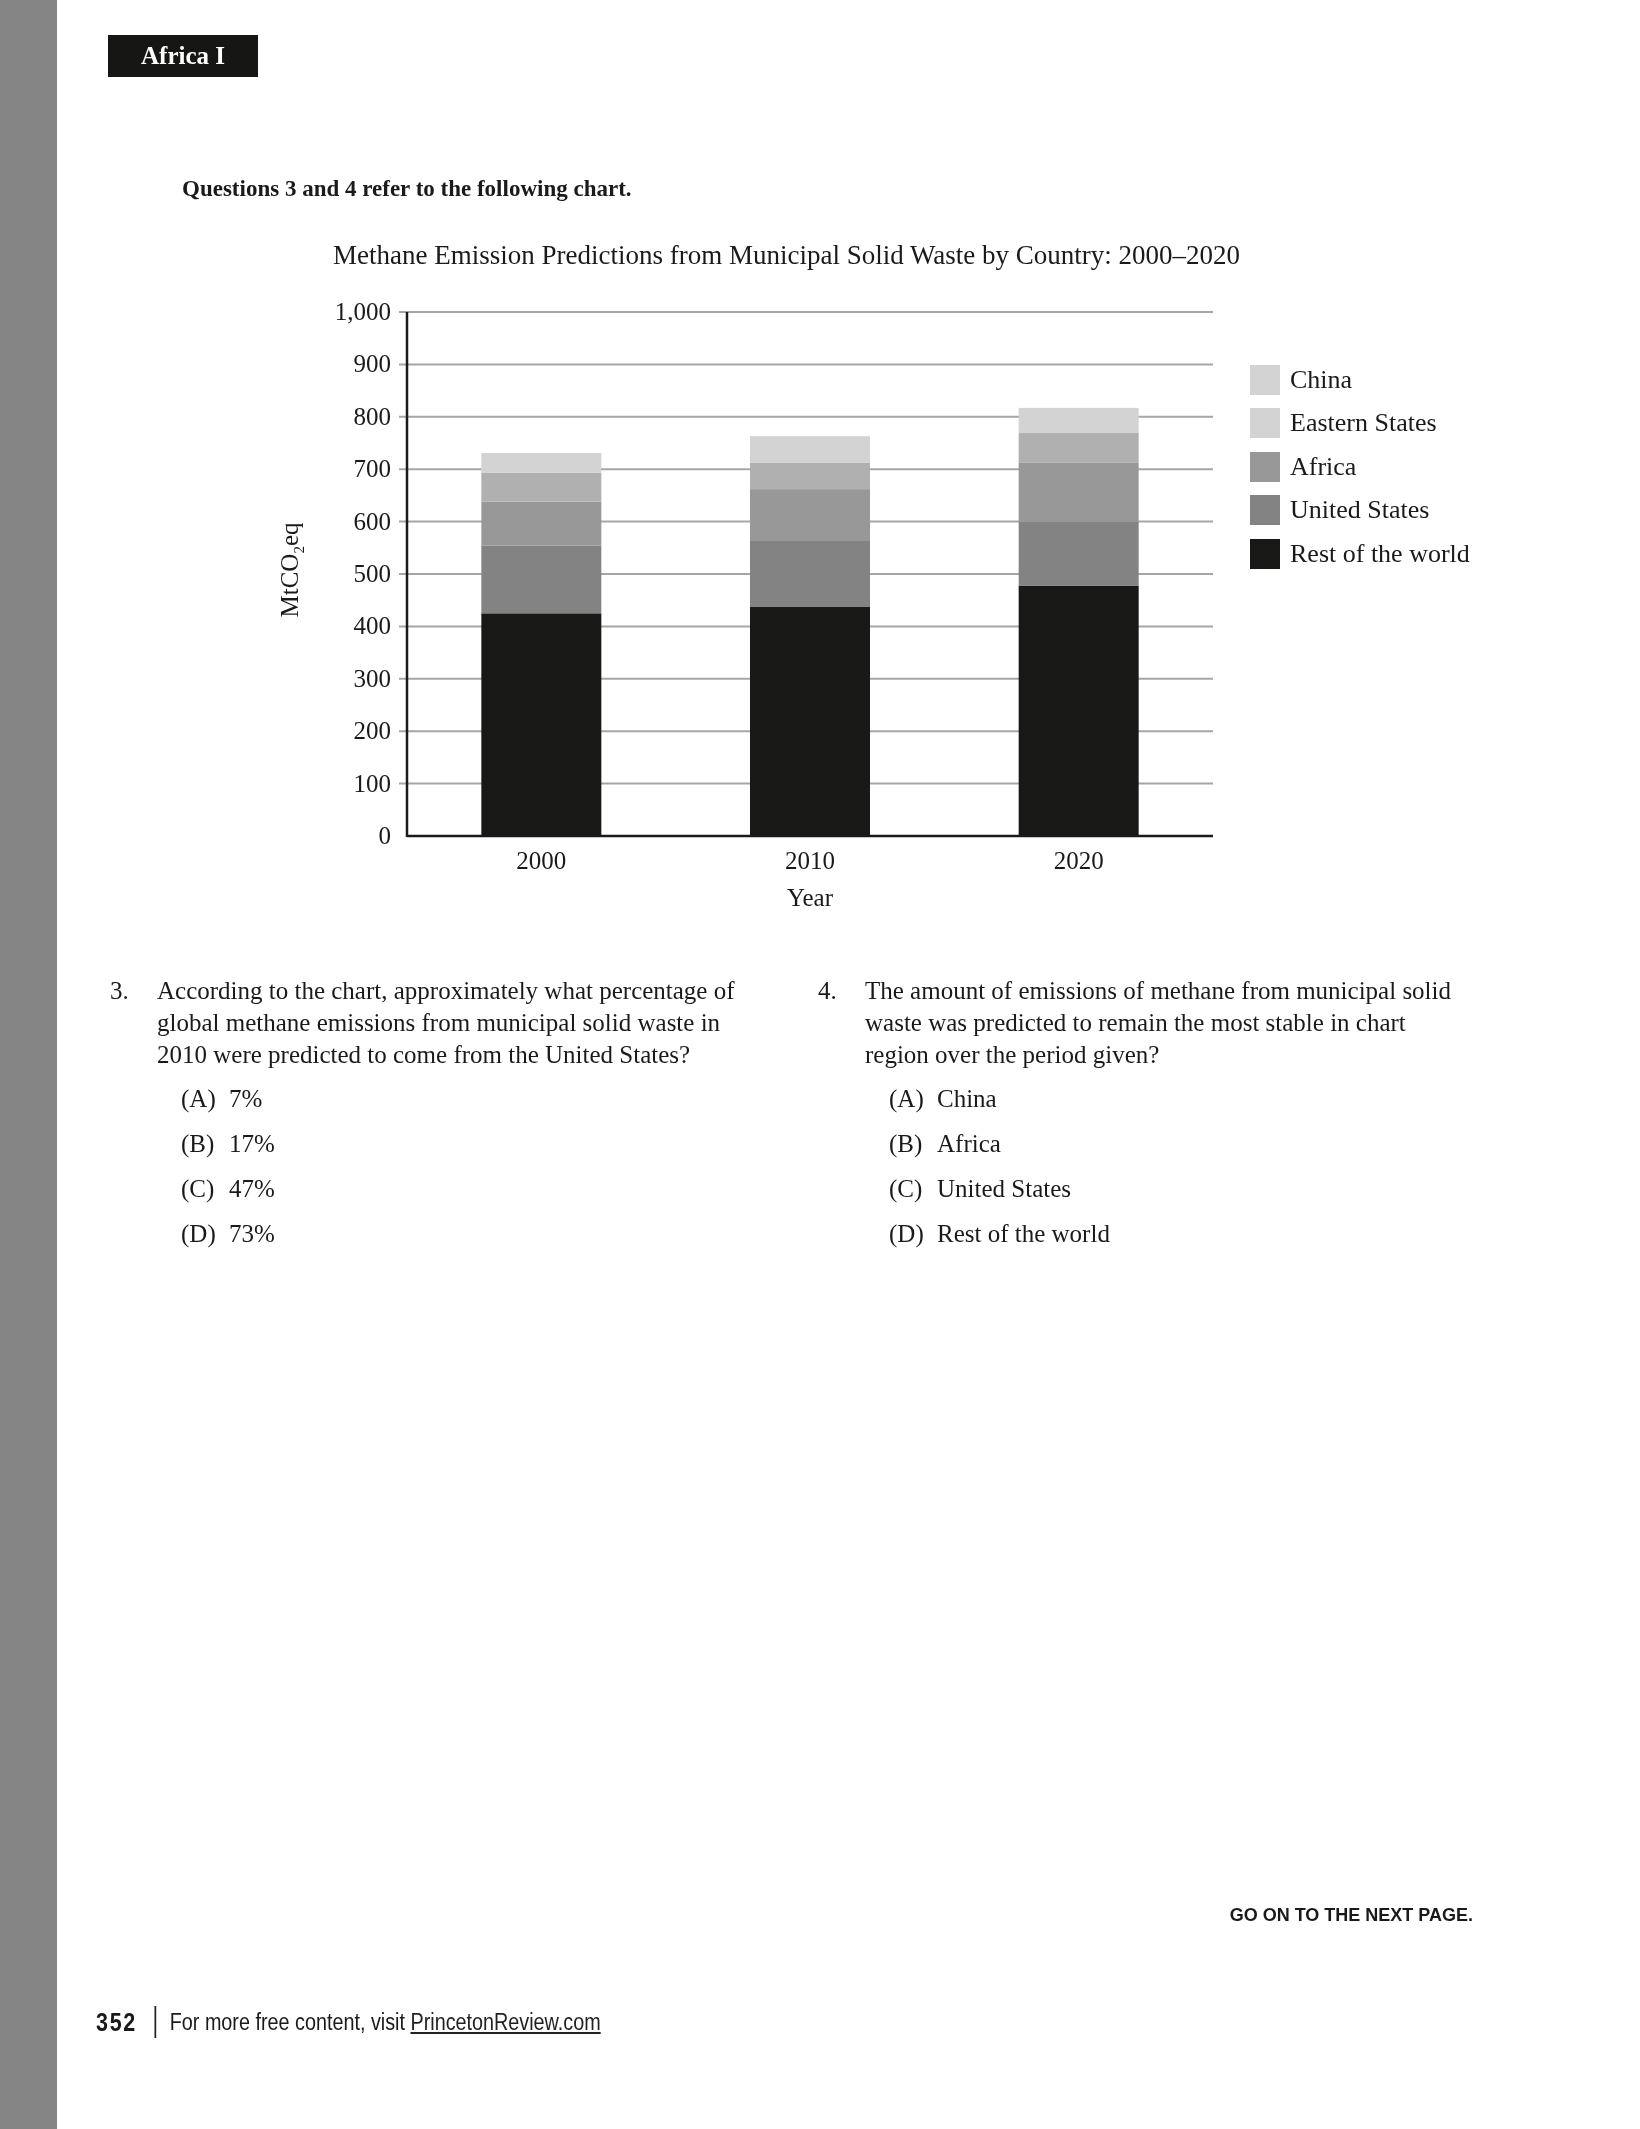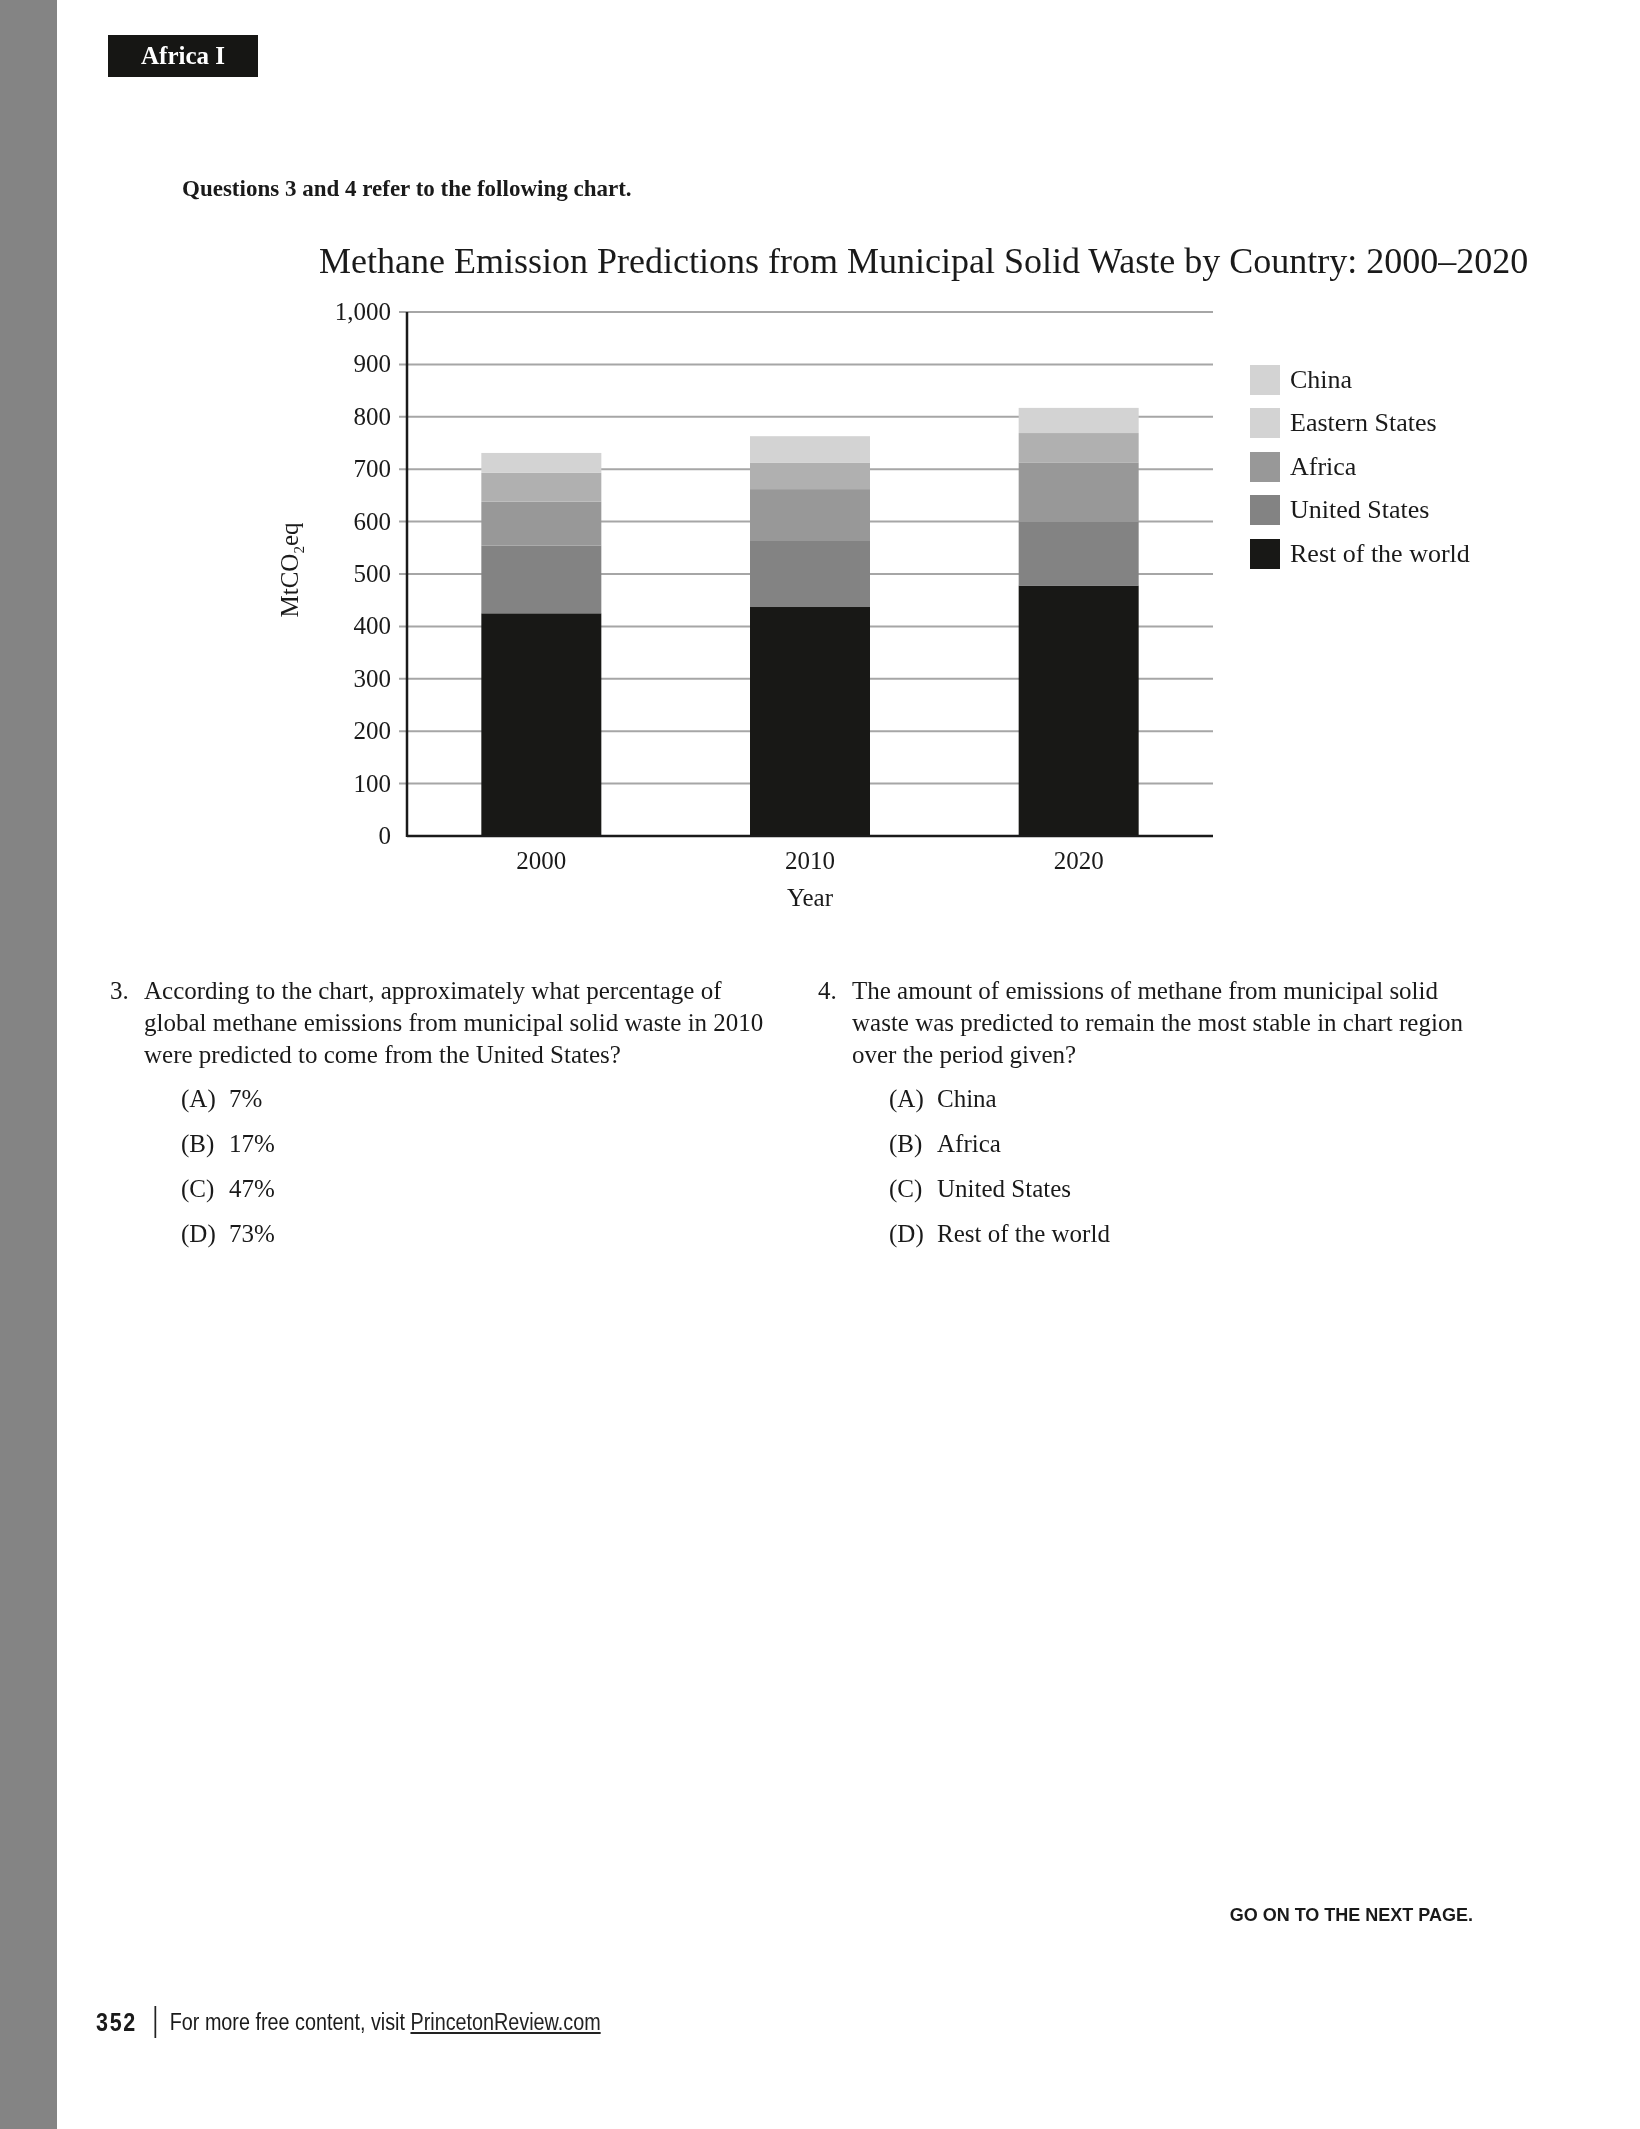--- a/index.html
+++ b/index.html
@@ -2,32 +2,32 @@
 <html><head>
 <meta charset="utf-8">
 <style>
   html, body { margin:0; padding:0; }
   body { width:1640px; height:2129px; background:#ffffff; position:relative; overflow:hidden;
          font-family:"Liberation Serif", "DejaVu Serif", serif; color:#1a1a1a; }
   .side-strip { position:absolute; left:0; top:0; width:57px; height:2129px; background:#848484; }
   .section-badge { position:absolute; left:108px; top:35px; width:150px; height:42px; background:#161614;
                    color:#fff; font-weight:bold; font-size:25px; display:flex; align-items:center; justify-content:center; }
   .intro { position:absolute; left:182px; top:176px; font-weight:bold; font-size:23px; }
-  .chart-title { position:absolute; left:319px; top:240px; font-size:36px; white-space:nowrap; }
+  .chart-title { position:absolute; left:333px; top:240px; font-size:27px; white-space:nowrap; }
   #chart { position:absolute; left:0; top:0; }
   .ylabel { position:absolute; left:292px; top:570px; transform:translate(-50%,-50%) rotate(-90deg);
             font-size:25px; white-space:nowrap; }
   .ylabel sub { font-size:15px; }
   .legend { position:absolute; left:1250px; top:358px; }
   .legend-item { display:flex; align-items:center; height:43.5px; }
   .legend-swatch { width:30px; height:30px; margin-right:10px; }
   .legend-label { font-size:26px; }
   .q { position:absolute; font-size:25px; line-height:32px; }
   .q .num { position:absolute; left:0; top:0; }
-  .q .stem { margin-left:34px; }
+  .q .stem { margin-left:47px; }
   .q .opts { margin-left:71px; margin-top:12px; }
   .q .opt { height:45px; display:flex; }
   .q .opt .letter { width:48px; }
   #q3 { left:110px; top:975px; width:660px; }
   #q4 { left:818px; top:975px; width:650px; }
   .next-page { position:absolute; right:167px; top:1905px; font-family:"Liberation Sans", sans-serif;
                font-weight:bold; font-size:18px; }
   .footer { position:absolute; left:96px; top:2006px; font-family:"Liberation Sans", sans-serif; font-size:23px;
             display:flex; align-items:center; transform:scaleX(0.86); transform-origin:left center; }
   .footer .page-num { font-weight:bold; letter-spacing:2px; font-size:25px; }

